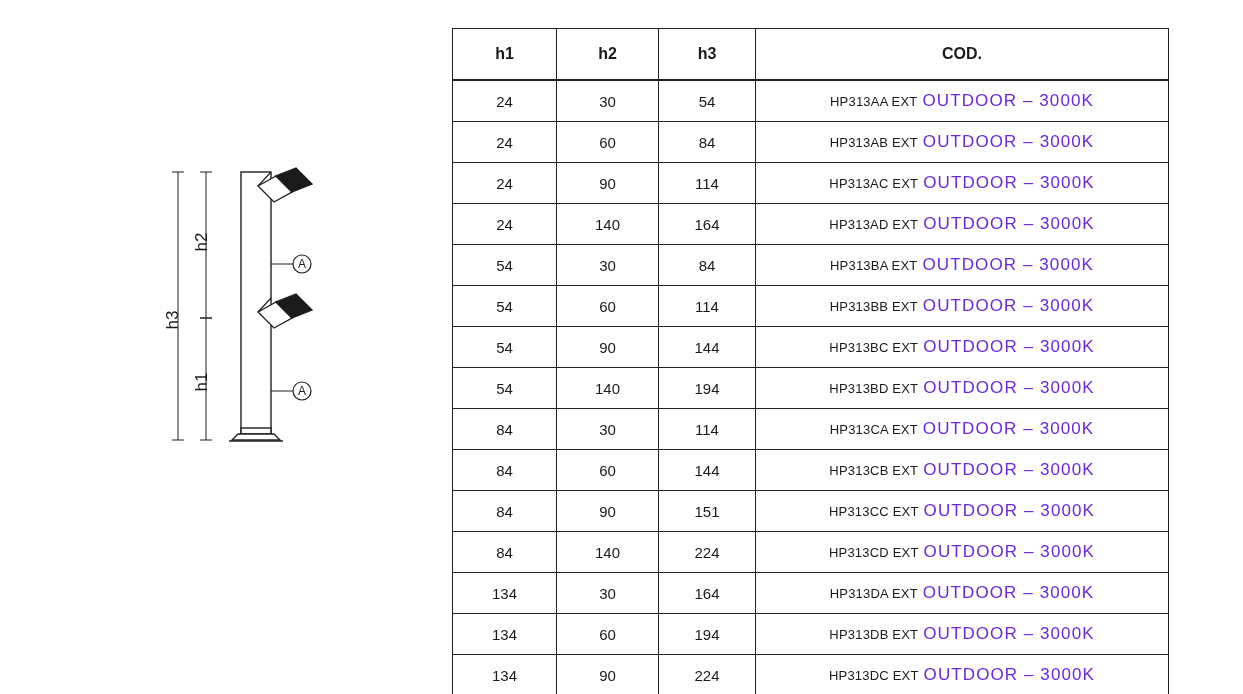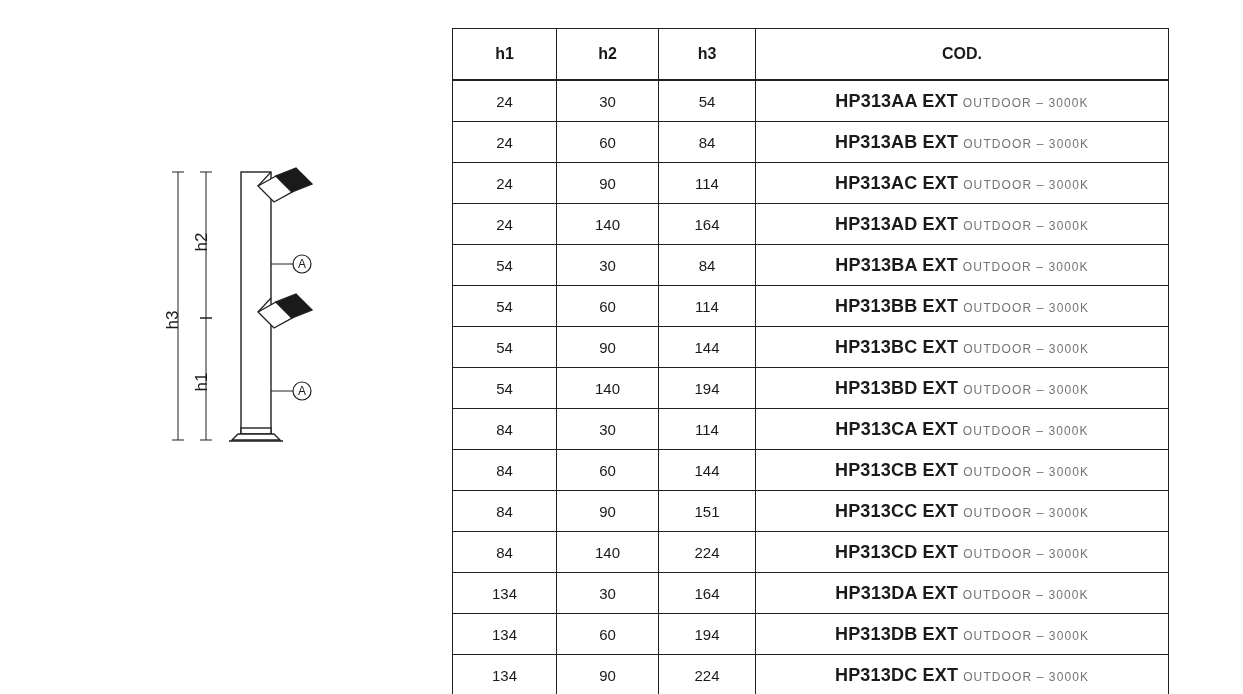--- a/index.html
+++ b/index.html
@@ -71,27 +71,27 @@
   col.c-h1 { width: 104px; }
   col.c-h2 { width: 102px; }
   col.c-h3 { width: 97px; }
   col.c-cod { width: 413px; }
 
   td.cod-cell {
     padding: 0 6px;
     white-space: nowrap;
   }
   .cod-main {
-    font-weight: bold;
-    font-size: 18px;
+    font-weight: normal;
+    font-size: 13px;
     letter-spacing: 0.2px;
   }
   .cod-sub {
-    font-size: 12px;
-    color: #737373;
+    font-size: 17px;
+    color: #6d28d9;
     letter-spacing: 1.1px;
     margin-left: 5px;
   }
 </style>
 </head>
 <body>
 
 <div id="drawing-panel">
   <svg id="drawing-svg" width="440" height="694" viewBox="0 0 440 694">
 

